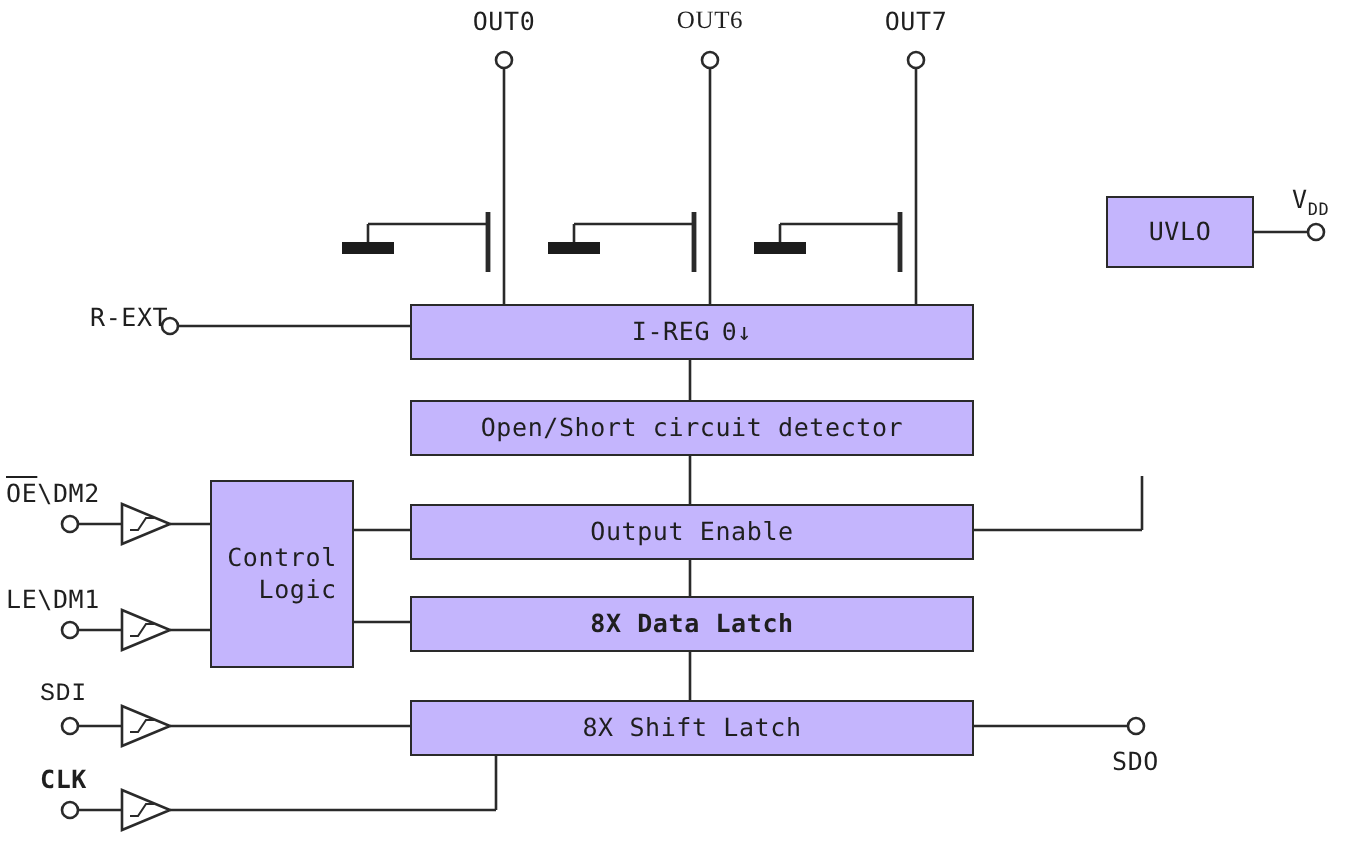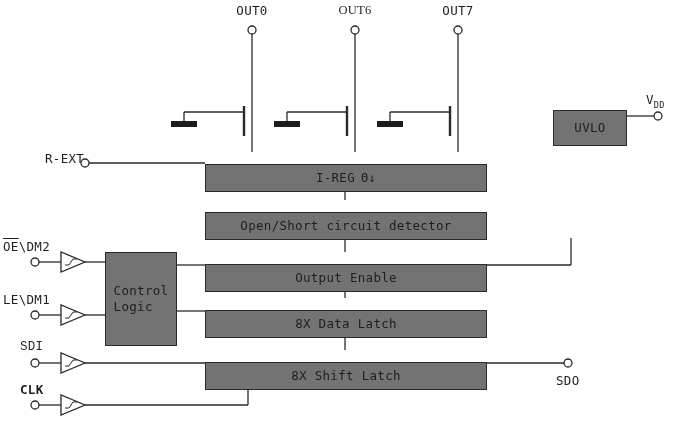--- a/index.html
+++ b/index.html
@@ -3,24 +3,24 @@
 <meta charset="utf-8">
 <style>
   html,body{margin:0;padding:0;background:#ffffff;}
   .stage{
     position:relative;width:680px;height:425px;background:#ffffff;
     font-family:"DejaVu Sans Mono","Liberation Mono",monospace;
     color:#1f1f1f;overflow:hidden;
   }
   .stage svg{position:absolute;left:0;top:0;z-index:1;}
   .box{
-    position:absolute;z-index:2;background:#737373;
+    position:absolute;z-index:2;background:#c4b5fd;
     border:1.4px solid #2a2a2a;
     display:flex;align-items:center;justify-content:center;
-    font-size:12.5px;letter-spacing:.3px;text-align:left;margin-top:12px;
+    font-size:12.5px;letter-spacing:.3px;text-align:right;
   }
   .box span{white-space:pre-line;line-height:1.25;}
   .plabel{
     position:absolute;z-index:3;font-size:12.5px;letter-spacing:.3px;
     white-space:nowrap;
   }
   .center{text-align:center;}
   .ovl{text-decoration:overline;}
   .sub{font-size:8.5px;vertical-align:sub;}
   .ireg-sym{margin-left:6px;font-size:12px;}
@@ -150,21 +150,21 @@
 
   <div class="box" style="left:205px;top:252px;width:280px;height:26px;">
     <span>Output Enable</span>
   </div>
 
   <div class="box" style="left:105px;top:240px;width:70px;height:92px;">
     <span>Control
 Logic</span>
   </div>
 
-  <div class="box" style="left:205px;top:298px;width:280px;height:26px;">
+  <div class="box" style="left:205px;top:298px;width:280px;height:26px;font-weight:bold;">
     <span>8X Data Latch</span>
   </div>
 
   <div class="box" style="left:205px;top:350px;width:280px;height:26px;">
     <span>8X Shift Latch</span>
   </div>
 
   <div class="box" style="left:553px;top:98px;width:72px;height:34px;">
     <span>UVLO</span>
   </div>

